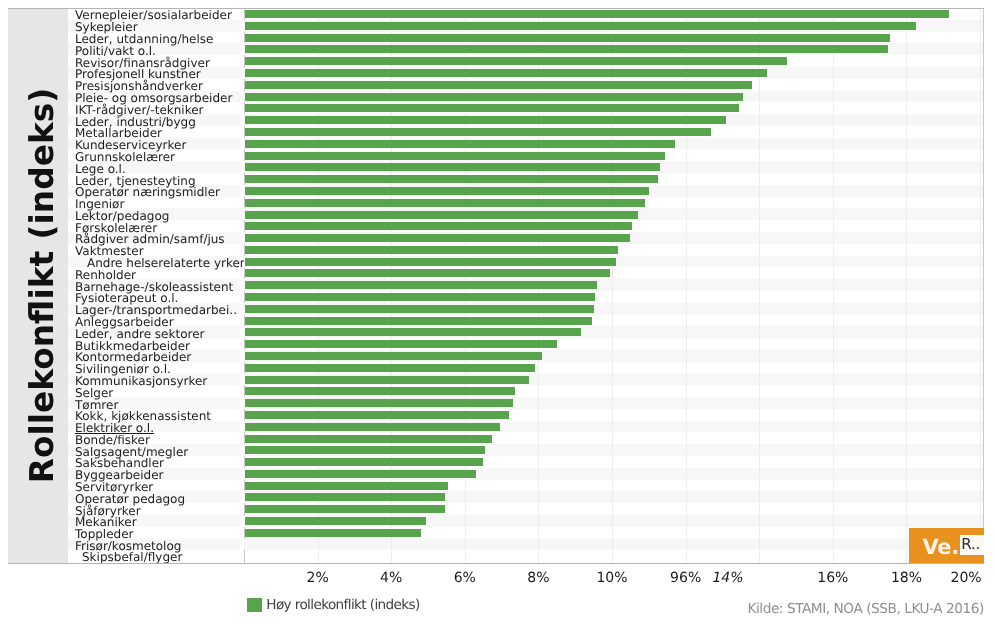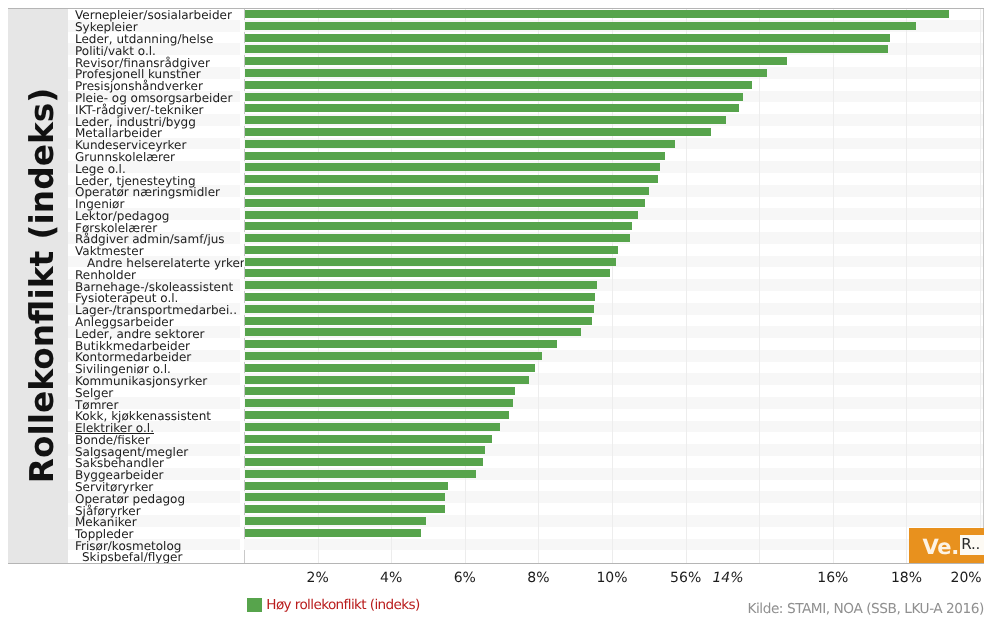--- a/index.html
+++ b/index.html
@@ -32,21 +32,21 @@
   .lband{position:absolute;left:0;right:0;background:#f7f7f7;}
   .lab{position:absolute;left:7px;font-size:12px;color:#1c1c1c;white-space:nowrap;line-height:12px;}
 
   
   .xtick{position:absolute;width:1px;background:#ececec;}
   .xlab{position:absolute;font-size:14px;color:#1c1c1c;text-align:center;}
 
   
   .legend{position:absolute;left:247px;top:598px;display:flex;align-items:flex-start;}
   .legend-swatch{width:14.5px;height:14px;background:#57a44c;flex:0 0 auto;}
-  .legend-text{margin-left:4.8px;font-size:13.6px;letter-spacing:-0.62px;color:#b91c1c;line-height:15.5px;text-align:right;}
+  .legend-text{margin-left:4.8px;font-size:13.6px;letter-spacing:-0.62px;color:#404040;line-height:15.5px;text-align:right;}
 
   .credits{position:absolute;right:11px;top:601px;font-size:13.7px;letter-spacing:-0.46px;color:#909090;}
 
   .wm{position:absolute;left:909px;top:528px;width:75px;height:35px;background:#e8911e;}
   .wm-text{position:absolute;left:13.4px;top:6.5px;font-size:21px;font-weight:bold;color:#fdf3e4;
            line-height:24px;letter-spacing:-0.3px;white-space:nowrap;}
   .wm-badge{position:absolute;left:50.8px;top:6.8px;width:24.2px;height:20px;background:#fdfaf4;
             font-size:15px;color:#2b2b2b;line-height:18px;padding-left:1.5px;box-sizing:border-box;
             letter-spacing:-0.2px;overflow:hidden;}
 </style>
@@ -218,21 +218,21 @@
       <div class="xlab" style="width: 60px; left: 287.606px; top: 569.5px;">2%</div>
       <div class="xtick" style="left: 391.211px; top: 552px; height: 11px;"></div>
       <div class="xlab" style="width: 60px; left: 361.211px; top: 569.5px;">4%</div>
       <div class="xtick" style="left: 464.817px; top: 552px; height: 11px;"></div>
       <div class="xlab" style="width: 60px; left: 434.817px; top: 569.5px;">6%</div>
       <div class="xtick" style="left: 538.422px; top: 552px; height: 11px;"></div>
       <div class="xlab" style="width: 60px; left: 508.422px; top: 569.5px;">8%</div>
       <div class="xtick" style="left: 612.028px; top: 552px; height: 11px;"></div>
       <div class="xlab" style="width: 60px; left: 582.028px; top: 569.5px;">10%</div>
       <div class="xtick" style="left: 685.633px; top: 552px; height: 11px;"></div>
-      <div class="xlab" style="width: 60px; left: 655.633px; top: 569.5px;">56%</div>
+      <div class="xlab" style="width: 60px; left: 655.633px; top: 569.5px;">96%</div>
       <div class="xtick" style="left: 759.239px; top: 552px; height: 11px;"></div>
       <div class="xlab" style="width: 60px; left: 698px; top: 569.5px; font-style: italic;">14%</div>
       <div class="xtick" style="left: 832.845px; top: 552px; height: 11px;"></div>
       <div class="xlab" style="width: 60px; left: 802.845px; top: 569.5px;">16%</div>
       <div class="xtick" style="left: 906.45px; top: 552px; height: 11px;"></div>
       <div class="xlab" style="width: 60px; left: 876.45px; top: 569.5px;">18%</div>
       <div class="xtick" style="left: 980.056px; top: 552px; height: 11px;"></div>
       <div class="xlab" style="width: 60px; left: 936.056px; top: 569.5px;">20%</div>
     </div>
 

